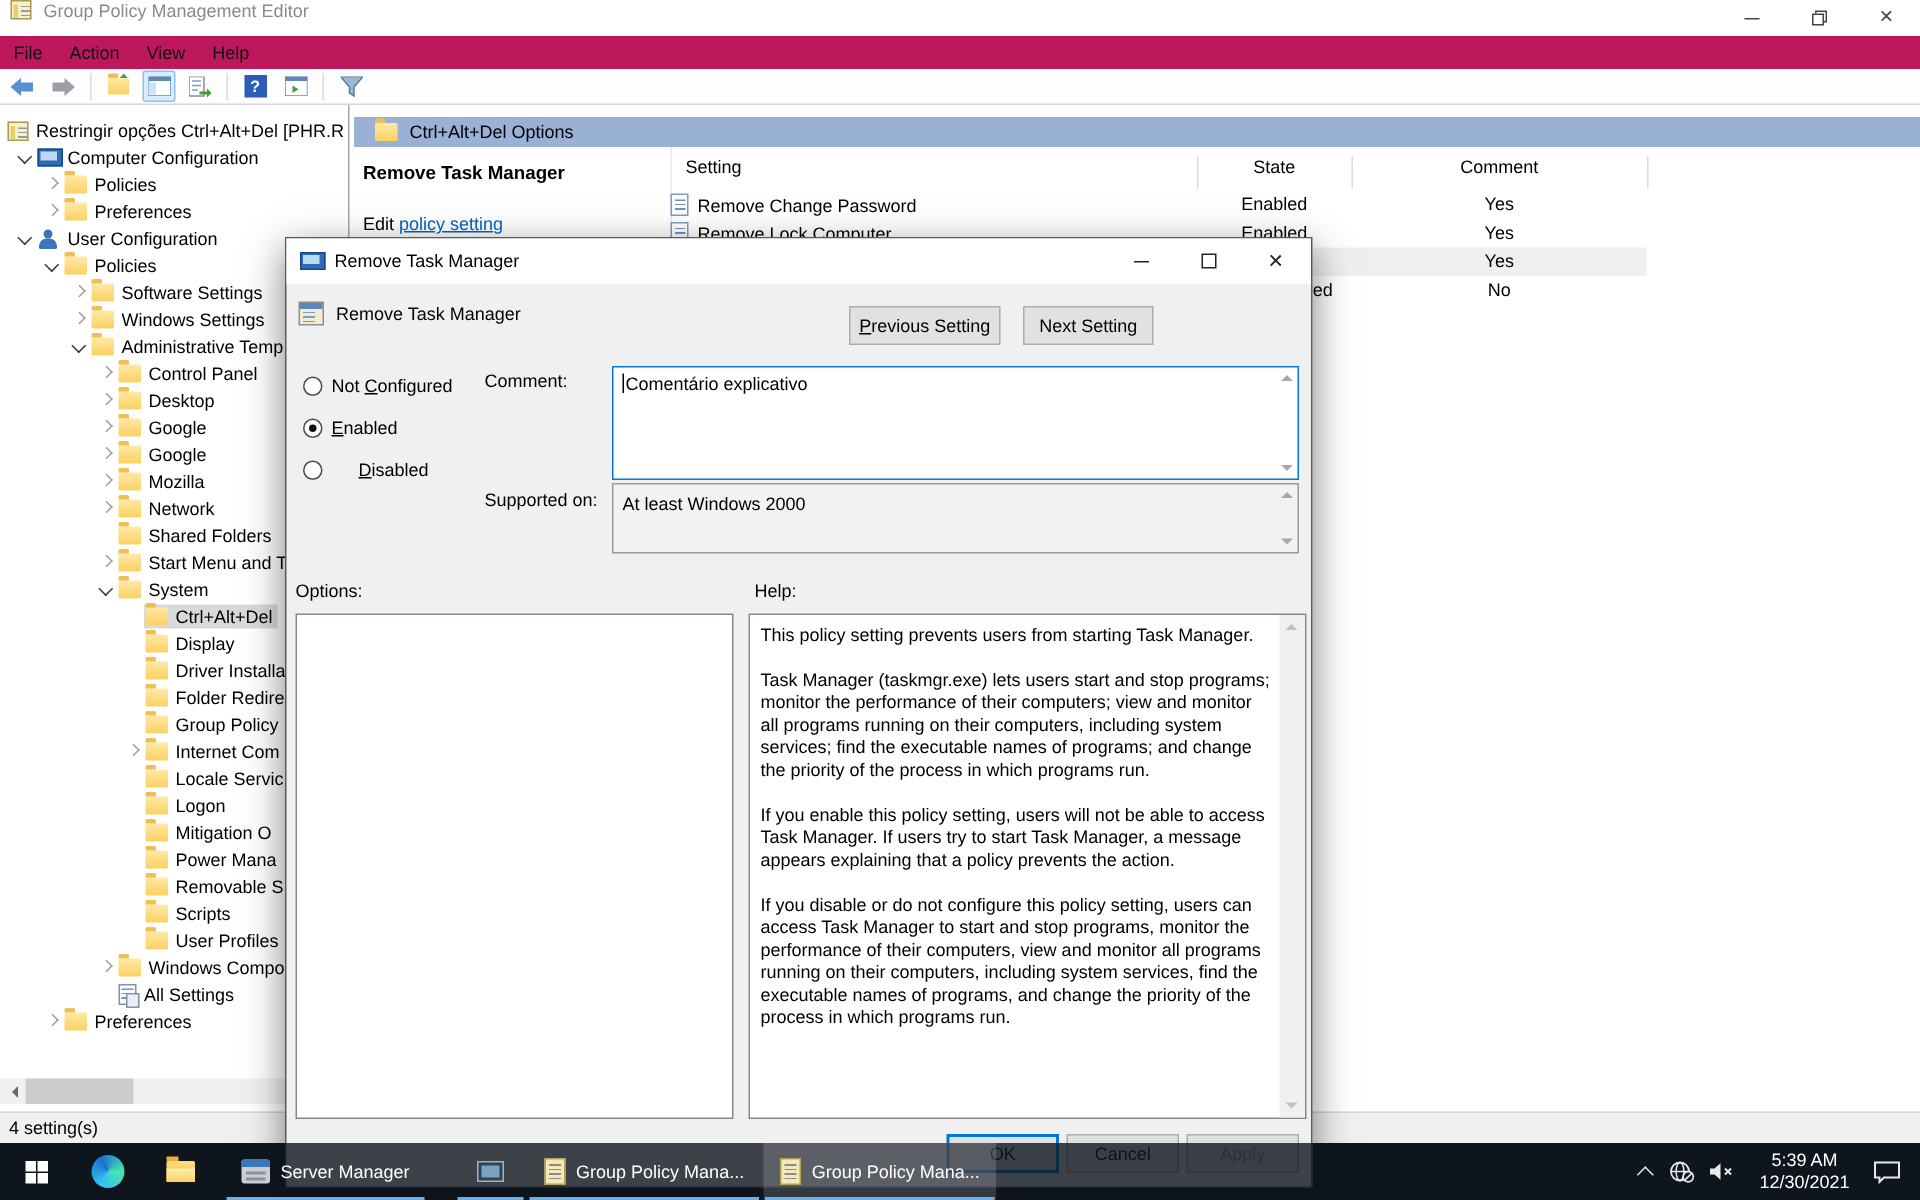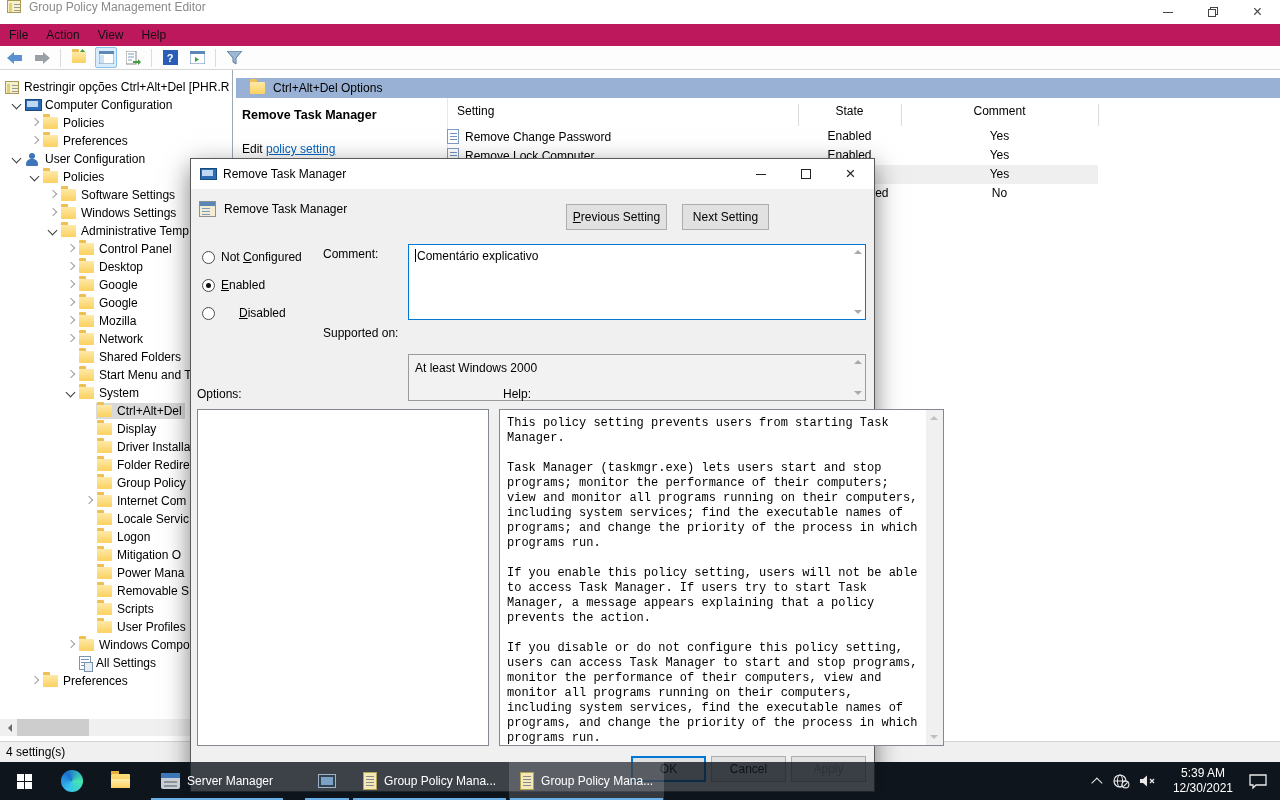--- a/index.html
+++ b/index.html
@@ -119,27 +119,27 @@
   #next-btn { left:491px; width:87px; }
 
   .radio-row { position:absolute; left:11px; display:flex; align-items:center; gap:6px; height:14px; }
   .radio { width:13px; height:13px; border:1px solid #4b4b4b; border-radius:50%; background:#fff; position:relative; flex:0 0 13px; }
   .radio.dot::before { content:""; position:absolute; left:3px; top:3px; width:5px; height:5px; border-radius:50%; background:#111; }
   .ukey { text-decoration:underline; }
 
   .dlg-label { position:absolute; font-size:12px; }
   #comment-box { position:absolute; left:217px; top:85px; width:458px; height:76px; background:#fff; border:1px solid #0078d7; padding:4px 18px 4px 6px; }
   .caret { display:inline-block; width:1px; height:13px; background:#000; vertical-align:-2px; margin-right:1px; }
-  #supported-box { position:absolute; left:217px; top:163px; width:458px; height:47px; background:#f2f2f2; border:1px solid #9a9a9a; padding:6px 18px 4px 6px;margin-top:32px; }
+  #supported-box { position:absolute; left:217px; top:163px; width:458px; height:47px; background:#f2f2f2; border:1px solid #9a9a9a; padding:6px 18px 4px 6px; }
   .mini-scroll-up, .mini-scroll-down { position:absolute; right:3px; width:0; height:0; border:4px solid transparent; }
   .mini-scroll-up { top:5px; border-bottom-color:#a9a9a9; border-top-width:0; }
   .mini-scroll-down { bottom:5px; border-top-color:#a9a9a9; border-bottom-width:0; }
 
   #options-box { position:absolute; left:6px; top:250px; width:292px; height:337px; background:#fff; border:1px solid #828790; }
-  #help-box { position:absolute; left:308px; top:250px; width:445px; height:337px; background:#fff; border:1px solid #828790;font-family:Liberation Mono, monospace; }
+  #help-box { position:absolute; left:308px; top:250px; width:372px; height:337px; background:#fff; border:1px solid #828790; }
   .help-text { position:absolute; left:0; top:0; right:17px; bottom:0; overflow:hidden; padding:6px 4px 4px 7px; line-height:15px; font-size:12px; }
   .help-text p { margin-bottom:15px; }
   .v-scrollbar { position:absolute; right:0; top:0; width:17px; bottom:0; background:#f0f0f0; }
   .v-scrollbar .up { position:absolute; top:6px; left:4px; width:0; height:0; border:4px solid transparent; border-bottom-color:#c0c0c0; border-top-width:0; }
   .v-scrollbar .down { position:absolute; bottom:6px; left:4px; width:0; height:0; border:4px solid transparent; border-top-color:#c0c0c0; border-bottom-width:0; }
 
   .dlg-footer-btn { position:absolute; top:597px; width:75px; height:26px; }
   #ok-btn { left:440px; border:2px solid #0078d7; }
   #cancel-btn { left:520px; }
   #apply-btn { left:600px; color:#9a9a9a; }

